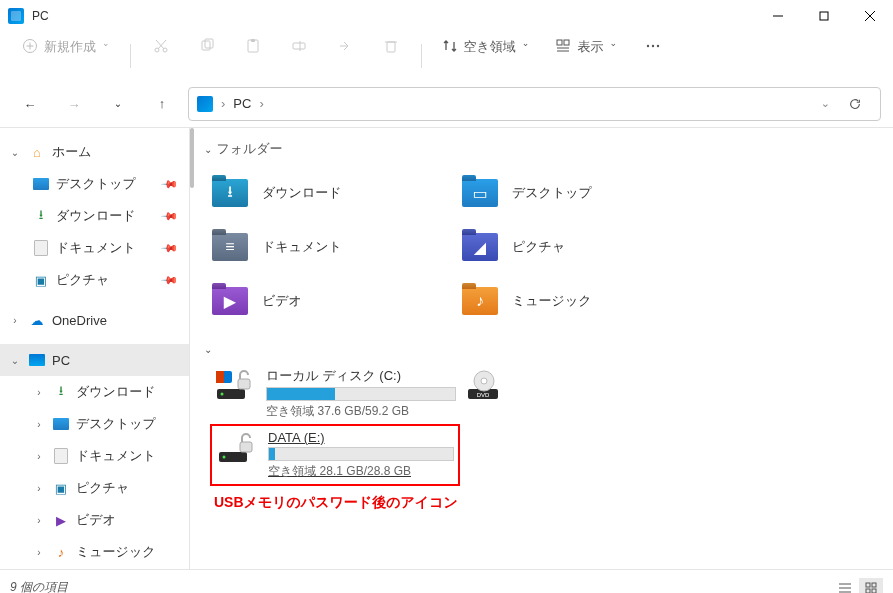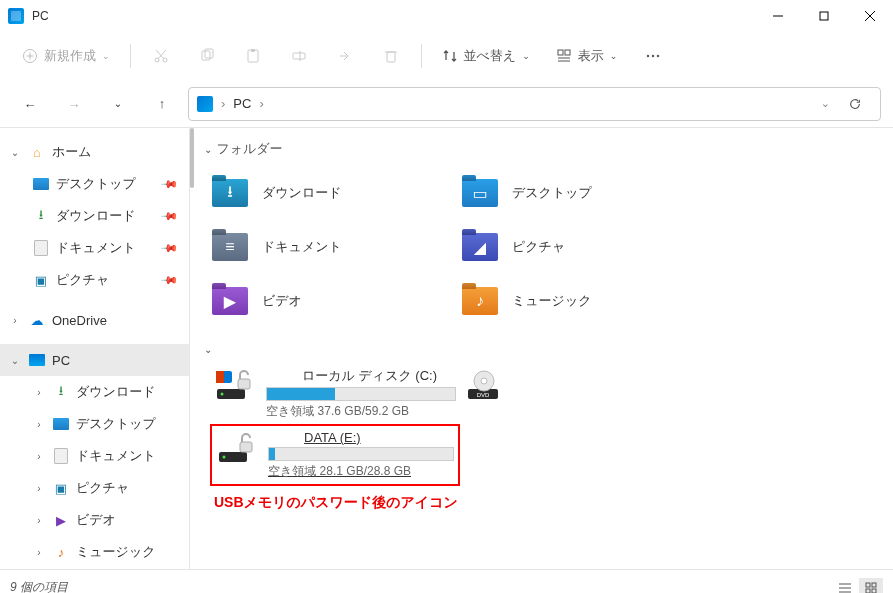--- a/index.html
+++ b/index.html
@@ -6,21 +6,21 @@
 body { width: 893px; height: 593px; background: #fff; overflow: hidden; font-size: 13px; color: #333; }
 
 .titlebar { height: 32px; display: flex; align-items: center; padding-left: 8px; }
 .titlebar .appicon { width: 16px; height: 16px; background: linear-gradient(135deg,#0078d4,#00a4ef); border-radius: 2px; margin-right: 8px; position: relative; }
 .titlebar .appicon::after { content:""; position:absolute; inset:3px; background:#fff; border-radius:1px; opacity:.3;}
 .titlebar .title { flex: 1; font-size: 12px; }
 .titlebar .winbtns { display: flex; }
 .titlebar .winbtn { width: 46px; height: 32px; display: flex; align-items: center; justify-content: center; font-size: 14px; }
 
 .toolbar { height: 48px; display: flex; align-items: center; padding: 0 12px; gap: 6px; color:#666;}
-.tbtn { height: 36px; padding: 0 10px; display: flex; align-items: center; gap: 6px; border-radius: 4px; font-size: 13px; color:#555;}
+.tbtn { height: 36px; padding: 0 10px; display: flex; align-items: flex-start; gap: 6px; border-radius: 4px; font-size: 13px; color:#555;}
 .tbtn.iconbtn { width: 40px; padding:0; justify-content:center; }
 .tbtn svg { width: 16px; height: 16px; }
 .tdivider { width:1px; height:24px; background:#ddd; margin:0 4px;}
 
 .navrow { height: 48px; display: flex; align-items: center; padding: 0 12px; gap: 8px; border-bottom: 1px solid #e5e5e5;}
 .navbtn { width: 36px; height: 36px; display: flex; align-items: center; justify-content: center; color:#333; border-radius:4px;}
 .addressbar { flex: 1; height: 34px; border: 1px solid #ccc; border-radius: 4px; display: flex; align-items: center; padding: 0 8px; gap: 8px;}
 .addressbar .pcicon { width:16px; height:16px; background:linear-gradient(135deg,#0078d4,#00a4ef); border-radius:2px;}
 .addressbar .crumb { font-size: 13px; }
 .addressbar .spacer { flex:1; }
@@ -50,21 +50,21 @@
 .fldr.teal { background:linear-gradient(#2aa5d4,#1a7aa8);}
 .fldr.indigo { background:linear-gradient(#5a6cd4,#3a4ab4);}
 .fldr.purple { background:linear-gradient(#9a5ad4,#7a3ab4);}
 .fldr.orange { background:linear-gradient(#f4a03a,#e47a1a);}
 .fldr::before { content:""; position:absolute; top:-4px; left:0; width:14px; height:6px; background:inherit; border-radius:2px 2px 0 0; filter:brightness(.85);}
 
 .driveitem { width: 250px; display:flex; gap:12px; align-items:flex-start; padding:4px;}
 .driveitem.hlred { border:2px solid red;text-decoration:underline; }
 .dico { width:40px; height:40px; display:flex; align-items:center; justify-content:center;}
 .dinfo { flex:1; }
-.dname { font-size:13px; margin-bottom:2px;margin-left:36px;}
+.dname { font-size:13px; margin-bottom:2px;}
 .dbar { height:14px; background:#e8e8e8; border:1px solid #ccc; margin-bottom:2px; position:relative;}
 .dfill { position:absolute; left:0; top:0; bottom:0; background:#26a0da;}
 .dfree { font-size:12px; color:#666;}
 
 .annotation { color:#e00; font-weight:bold; font-size:14px; margin-left:16px; margin-top:8px;}
 
 .statusbar { height: 36px; border-top: 1px solid #e5e5e5; display:flex; align-items:center; padding:0 10px; font-size:12px; color:#555;font-style:italic;}
 .statusbar .spacer { flex:1; }
 .viewbtn { width:24px; height:20px; display:flex; align-items:center; justify-content:center; border:1px solid transparent; margin-left:2px;}
 .viewbtn.active { background:#e8e8e8;}
@@ -151,21 +151,21 @@
       <svg viewBox="0 0 16 16">
         <rect x="4" y="4" width="8" height="10" rx="1" fill="none" stroke="#888"></rect>
         <line x1="2" y1="4" x2="14" y2="4" stroke="#888"></line>
       </svg>
     </div>
   <div class="tdivider"></div>
   <div class="tbtn">
     <svg viewBox="0 0 16 16">
         <path d="M4 3 L4 12 M2 5 L4 3 L6 5 M12 13 L12 4 M10 11 L12 13 L14 11" fill="none" stroke="#555" stroke-width="1.3"></path>
       </svg>
-    <span>並べ替え</span>
+    <span>空き領域</span>
     <span style="font-size:9px">⌄</span>
   </div>
   <div class="tbtn">
     <svg viewBox="0 0 16 16">
         <rect x="2" y="2" width="5" height="5" fill="none" stroke="#555"></rect>
         <rect x="9" y="2" width="5" height="5" fill="none" stroke="#555"></rect>
         <line x1="2" y1="10" x2="14" y2="10" stroke="#555"></line>
         <line x1="2" y1="13" x2="14" y2="13" stroke="#555"></line>
       </svg>
     <span>表示</span>

